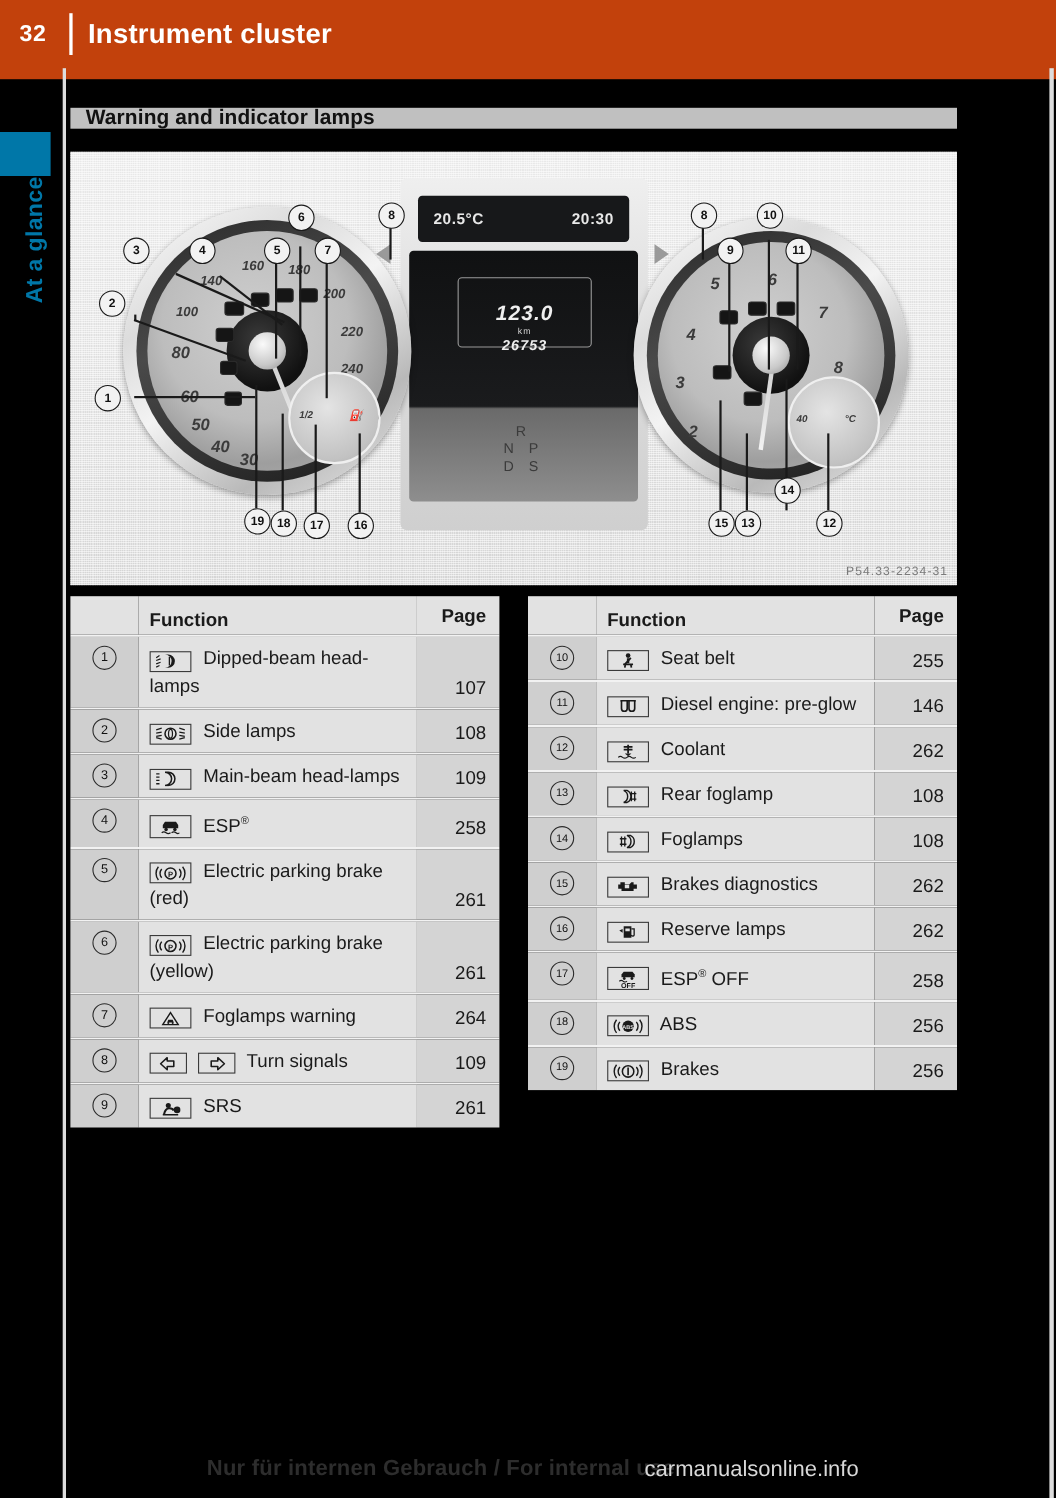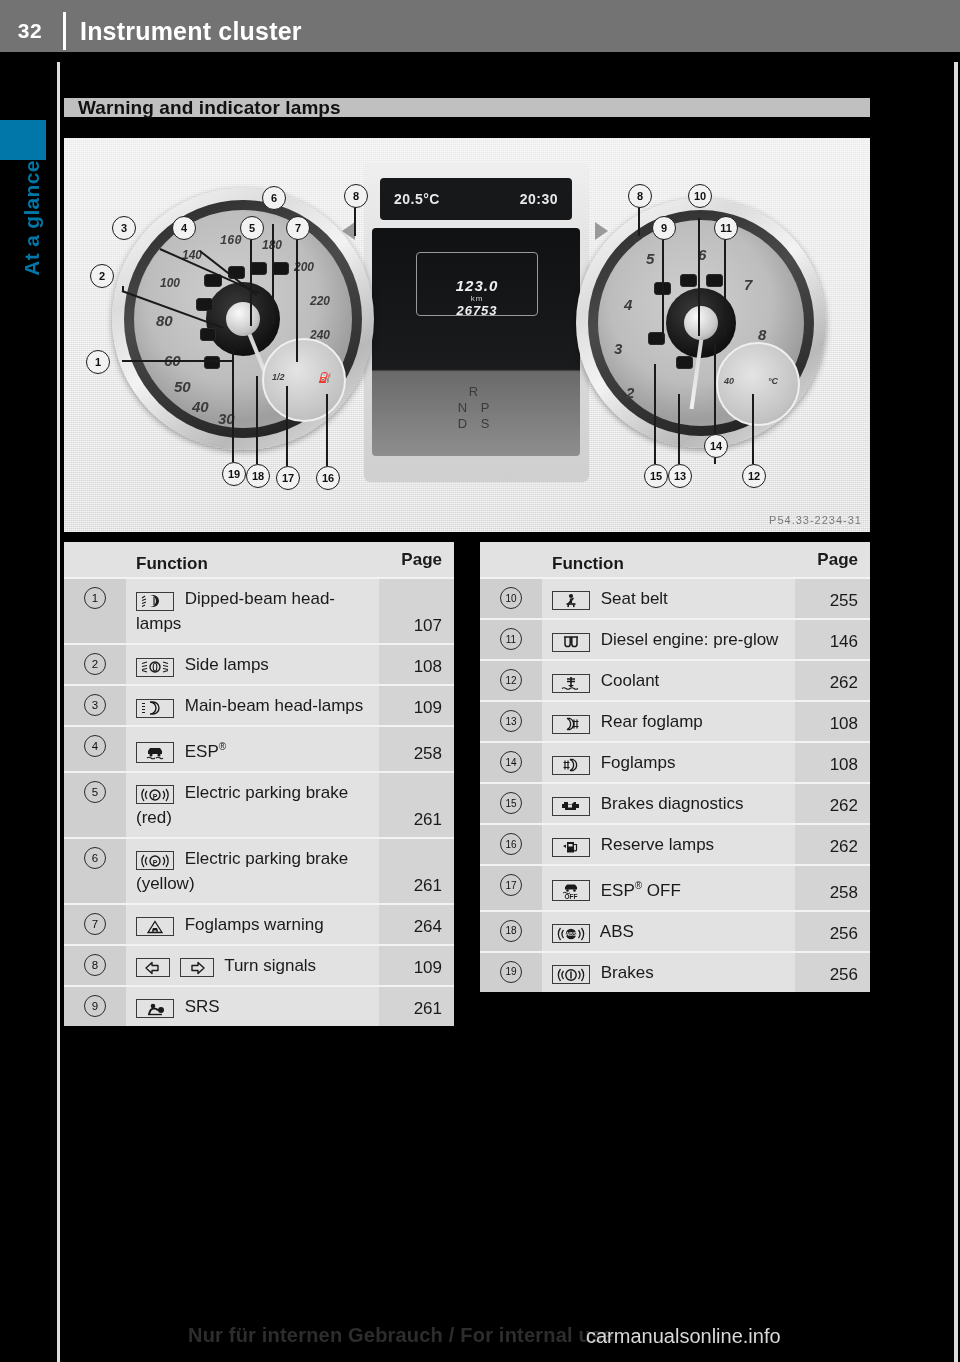--- a/index.html
+++ b/index.html
@@ -5,22 +5,22 @@
   html,body{margin:0;padding:0;}
   body{
     width:960px;height:1362px;
     background:#000;
     font-family:"Liberation Sans", sans-serif;
     overflow:hidden;
     position:relative;
   }
   
   .page-header{
-    position:absolute;left:0;top:0;width:960px;height:52px;
-    background:#737373;
+    position:absolute;left:0;top:0;width:960px;height:72px;
+    background:#c2410c;
   }
   .page-number{
     position:absolute;left:0;top:0;width:60px;height:62px;
     color:#fff;font-size:21px;font-weight:bold;
     display:flex;align-items:center;justify-content:center;
     letter-spacing:.5px;
   }
   .header-rule{
     position:absolute;left:63px;top:12px;width:3px;height:38px;background:#fff;
   }
@@ -122,21 +122,21 @@
   .lcd{
     position:absolute;left:8px;top:66px;width:208px;height:228px;
     background:linear-gradient(180deg,#101112 0%,#1a1b1d 62%,#6a6a6a 63%,#8e8e8e 100%);
     border-radius:4px;overflow:hidden;
   }
   .odo-box{
     position:absolute;left:44px;top:24px;width:120px;height:62px;
     border:1px solid #9a9a9a;border-radius:4px;
     display:flex;flex-direction:column;align-items:center;justify-content:center;
   }
-  .odo-box .trip{color:#efefef;font-size:15px;font-weight:bold;font-style:italic;letter-spacing:1px;margin-top:27px;}
+  .odo-box .trip{color:#efefef;font-size:19px;font-weight:bold;font-style:italic;letter-spacing:1px;margin-top:27px;}
   .odo-box .unit{color:#cfcfcf;font-size:8px;letter-spacing:1px;}
   .odo-box .total{color:#efefef;font-size:13px;font-weight:bold;font-style:italic;letter-spacing:1px;}
   .gear-strip{
     position:absolute;left:0;bottom:6px;width:100%;height:86px;
     display:flex;flex-direction:column;align-items:center;justify-content:center;gap:1px;
   }
   .gear-row{color:#3b3b3b;font-size:13px;letter-spacing:5px;}
   .arrow{
     position:absolute;width:0;height:0;
   }
@@ -261,21 +261,21 @@
 
   <div class="arrow left" style="left:278px;top:84px;"></div>
   <div class="arrow right" style="left:531px;top:84px;"></div>
 
   <div class="gauge" style="left:48px;top:50px;width:262px;height:262px;">
     <div class="ring2"></div>
     <div class="dial">
       <span class="tick-label big" style="left:22px;top:102px;">80</span>
       <span class="tick-label" style="left:26px;top:66px;">100</span>
       <span class="tick-label" style="left:48px;top:38px;">140</span>
-      <span class="tick-label" style="left:86px;top:24px;font-family:Liberation Mono, monospace;">160</span>
+      <span class="tick-label" style="left:86px;top:24px;">160</span>
       <span class="tick-label" style="left:128px;top:28px;">180</span>
       <span class="tick-label" style="left:160px;top:50px;">200</span>
       <span class="tick-label" style="left:176px;top:84px;">220</span>
       <span class="tick-label" style="left:176px;top:118px;">240</span>
       <span class="tick-label" style="left:170px;top:148px;">260</span>
       <span class="tick-label big" style="left:30px;top:142px;">60</span>
       <span class="tick-label big" style="left:40px;top:168px;">50</span>
       <span class="tick-label big" style="left:58px;top:188px;">40</span>
       <span class="tick-label big" style="left:84px;top:200px;">30</span>
       <div class="hub"></div>

